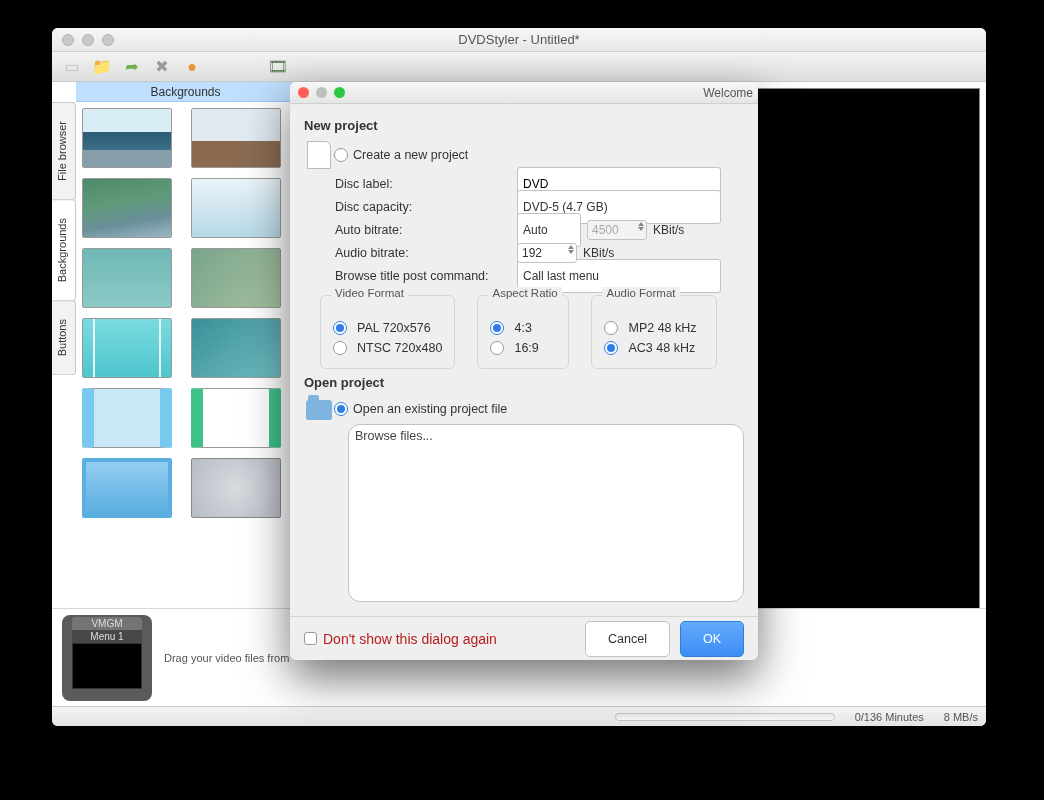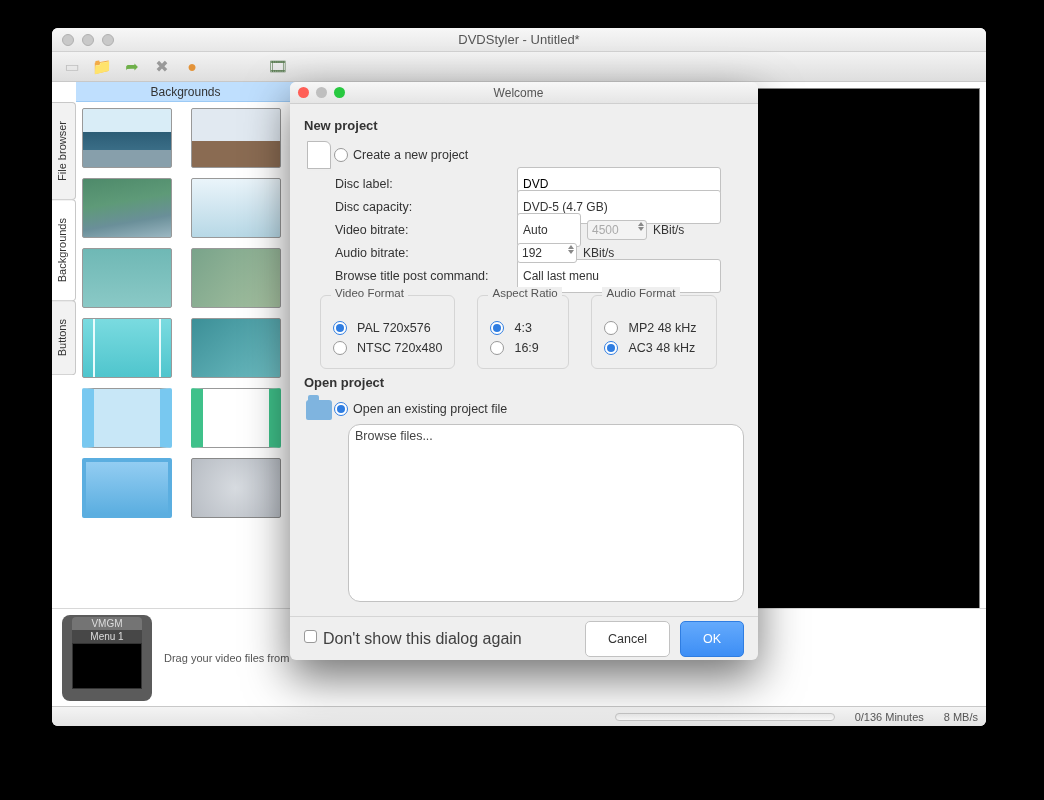--- a/index.html
+++ b/index.html
@@ -66,21 +66,21 @@
   .statusbar { position:absolute; left:0; right:0; bottom:0; height:20px; background:linear-gradient(#f4f4f4,#e4e4e4); border-top:1px solid #c8c8c8; display:flex; align-items:center; font-size:11px; color:#555; padding:0 8px; gap:20px;}
   .status-spacer { flex:1; }
   .statusbar .bar { width:220px; height:8px; background:linear-gradient(#e9e9e9,#f7f7f7); border:1px solid #c5c5c5; border-radius:4px;}
 
   
   .dialog { position:absolute; left:290px; top:82px; width:468px; height:578px; background:#efefef; border-radius:6px; box-shadow:0 18px 45px rgba(0,0,0,.55); overflow:hidden; display:flex; flex-direction:column; }
   .dlg-titlebar { height:22px; background:linear-gradient(#f7f7f7,#e5e5e5); border-bottom:1px solid #cfcfcf; display:flex; align-items:center; position:relative; }
   .dlg-traffic { display:flex; gap:7px; padding-left:8px;}
   .dlg-traffic span{ width:11px; height:11px; border-radius:50%; border:none;}
   .tl-red{background:#ff5f57;} .tl-yel{background:#bfbfbf;} .tl-grn{background:#28c940;}
-  .dlg-title { position:absolute; left:0; right:11px; text-align:center; font-size:12px; color:#555;}
+  .dlg-title { position:absolute; left:0; right:5px; text-align:right; font-size:12px; color:#555;}
 
   .dlg-body { flex:1; padding:8px 14px 0 14px; font-size:12.5px; color:#333; overflow:hidden;}
   .dlg-body h3 { font-size:13px; font-weight:bold; margin:6px 0 8px 0;}
   .row { display:flex; align-items:center; margin:3px 0;}
   .icon-box { width:30px; display:flex; justify-content:center;}
   .newproj-icon { width:24px; height:28px; background:#fff; border:1px solid #bbb; box-shadow:2px 2px 0 #eee; border-top-right-radius:6px;}
   .folder-icon { width:26px; height:20px; background:#7fb4df; border-radius:3px 3px 2px 2px; position:relative; margin-top:2px;}
   .folder-icon::before{content:"";position:absolute;top:-5px;left:2px;width:11px;height:6px;background:#7fb4df;border-radius:2px 2px 0 0;}
 
   .radio { width:14px; height:14px; border-radius:50%; border:1px solid #999; margin-right:5px; display:inline-flex; align-items:center; justify-content:center; background:#fff;}
@@ -106,21 +106,21 @@
   .unit { font-size:12px; }
 
   .opt-groups { display:flex; gap:22px; margin:8px 0 4px 16px;}
   .opt-col { border:1px solid #d5d5d5; border-radius:6px; padding:22px 12px 10px 12px; position:relative; font-size:12.5px; min-width:126px;}
   .opt-col .legend { position:absolute; top:-9px; left:10px; background:#efefef; padding:0 4px; font-size:11.5px; color:#555;}
   .opt-col .opt { display:flex; align-items:center; height:20px; gap:5px;}
 
   .browse-area { margin:4px 0 0 44px; height:178px; border:1px solid #c2c2c2; border-radius:12px; background:#fff; padding:4px 6px; font-size:12.5px; color:#444;}
 
   .dlg-footer { height:44px; border-top:1px solid #d5d5d5; display:flex; align-items:center; padding:0 14px; gap:10px;}
-  .dlg-footer .grow { flex:1; display:flex; align-items:flex-start; font-size:16px; color:#404040;}
+  .dlg-footer .grow { flex:1; display:flex; align-items:center; font-size:14px; color:#b91c1c;}
   .btn { height:36px; padding:4px 22px; font-size:12.5px; border-radius:5px; display:flex; align-items:center; justify-content:center;}
   .btn.default { background:#fff; border:1px solid #c2c2c2; color:#333;}
   .btn.primary { background:linear-gradient(#64aafc,#3d8ef5); color:#fff; border:1px solid #2f7de1;}
 </style>
 </head>
 <body>
 
 <div class="desktop">
 
   <div class="main-window">
@@ -217,21 +217,21 @@
           <input class="txt" value="DVD" style="">
         </div>
         <div class="form-row">
           <div class="lab">Disc capacity:</div>
           <div class="select">
               <span>DVD-5 (4.7 GB)</span>
               <span class="chev"></span>
             </div>
         </div>
         <div class="form-row">
-          <div class="lab">Video bitrate:</div>
+          <div class="lab">Auto bitrate:</div>
           <div class="select small">
               <span>Auto</span>
               <span class="chev"></span>
             </div>
           <div class="spinner disabled">
             <span>4500</span>
             <span class="arrows">
                 <span class="up"></span>
                 <span class="dn"></span>
               </span>

